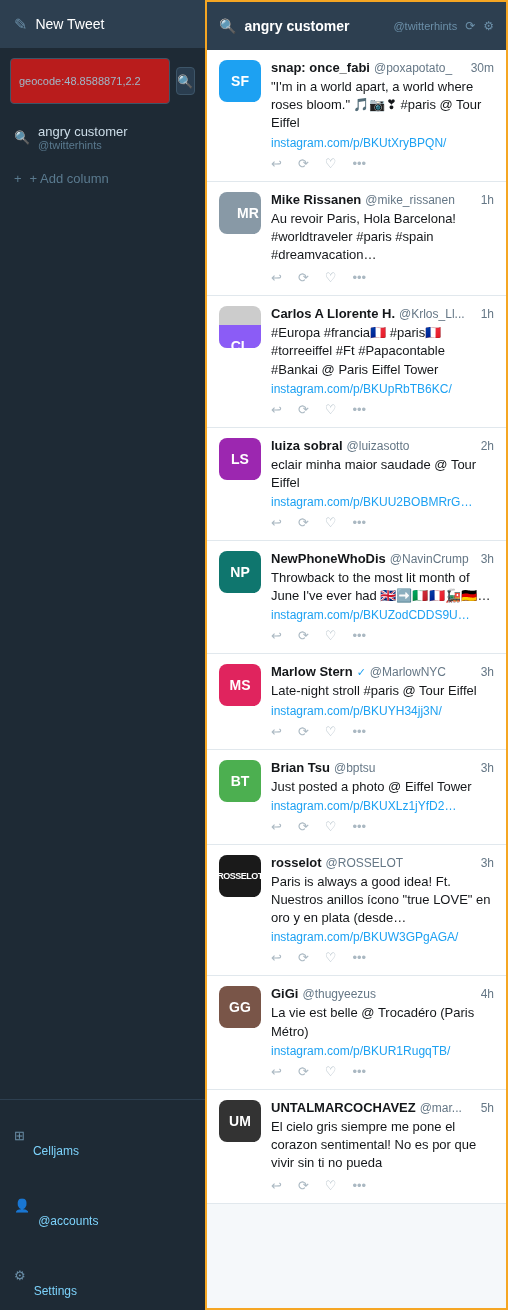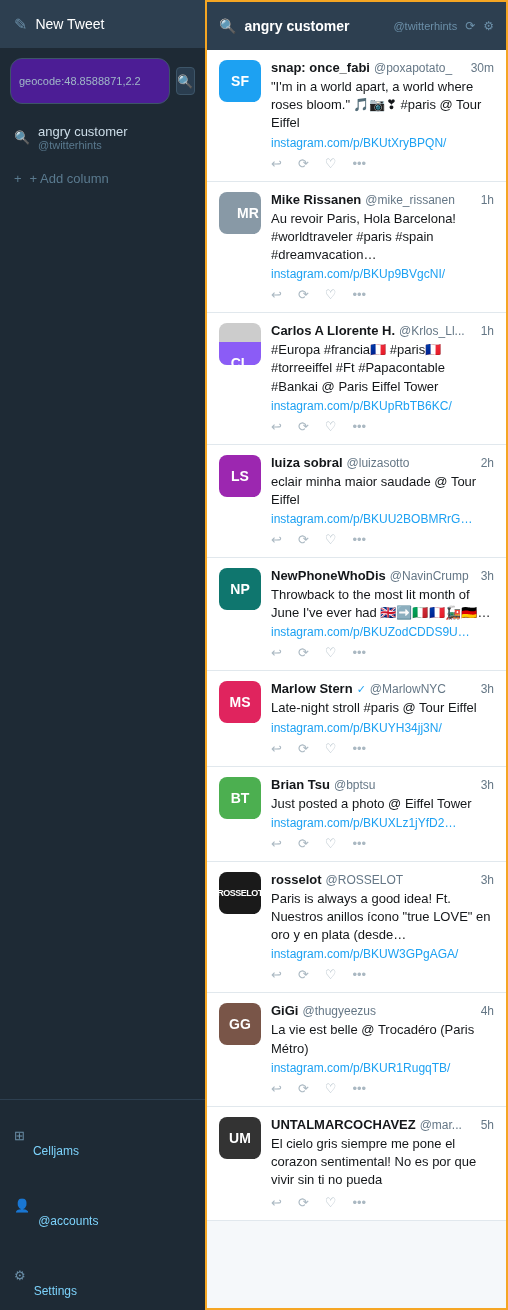--- a/index.html
+++ b/index.html
@@ -296,21 +296,21 @@
 <body>
 
 <div class="sidebar">
 
   <div class="sidebar-header">
     <span class="sidebar-header-icon">✎</span>
     <span class="sidebar-header-title">New Tweet</span>
   </div>
 
   <div class="sidebar-search">
-    <input type="text" style="flex: 1 1 0%; background: #4c1d95; border: 1px solid rgb(61, 85, 104); border-radius: 12px; color: rgb(160, 184, 200); font-size: 11px; padding: 22px 8px; outline: none; height: 28px;" value="geocode:48.8588871,2.2">
+    <input type="text" style="flex: 1 1 0%; background: #b91c1c; border: 1px solid rgb(61, 85, 104); border-radius: 4px; color: rgb(160, 184, 200); font-size: 11px; padding: 22px 8px; outline: none; height: 28px;" value="geocode:48.8588871,2.2">
     <div class="sidebar-search-btn">🔍</div>
   </div>
 
   <div class="sidebar-column-item">
     <span class="sidebar-column-item-icon">🔍</span>
     <div>
       <div class="sidebar-column-item-text">angry customer</div>
       <div class="sidebar-column-item-sub">@twitterhints</div>
     </div>
   </div>
@@ -374,21 +374,20 @@
         <div class="tweet-avatar">
           <div class="tweet-avatar-placeholder" style="background:#8899a6;padding-left:16px;">MR</div>
         </div>
         <div class="tweet-content">
           <div class="tweet-header">
             <span class="tweet-name">Mike Rissanen</span>
             <span class="tweet-handle">@mike_rissanen</span>
             <span class="tweet-time">1h</span>
           </div>
           <div class="tweet-text">Au revoir Paris, Hola Barcelona! #worldtraveler #paris #spain #dreamvacation…</div>
-          <a class="tweet-link" href="#">instagram.com/p/BKUp9BVgcNI/</a>
           <div class="tweet-actions">
             <span class="tweet-action-btn">↩</span>
             <span class="tweet-action-btn">⟳</span>
             <span class="tweet-action-btn">♡</span>
             <span class="tweet-action-btn">•••</span>
           </div>
         </div>
       </div>
       <div class="tweet-item">
         <div class="tweet-avatar">

